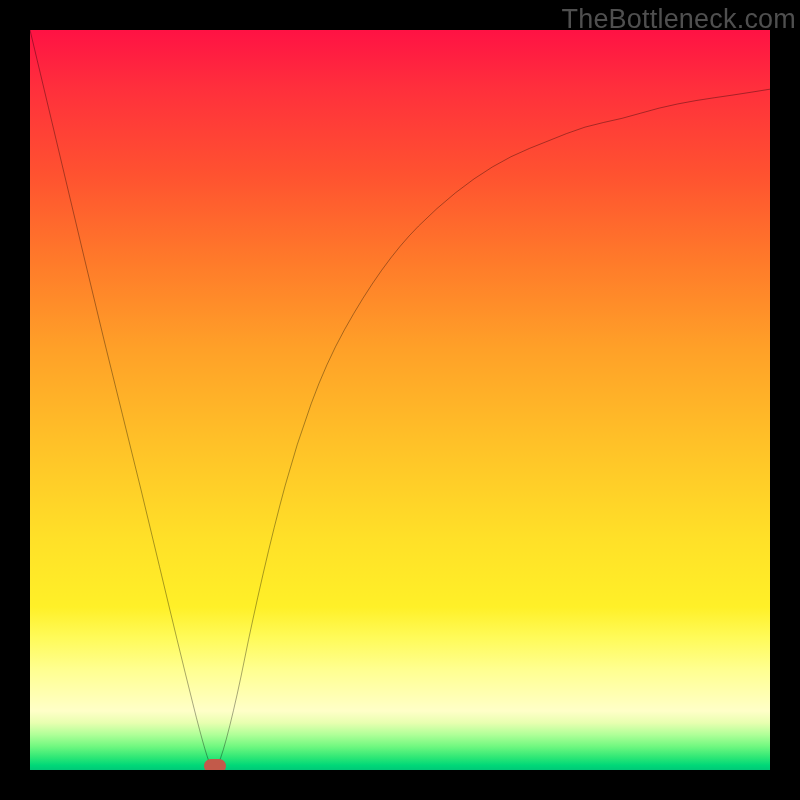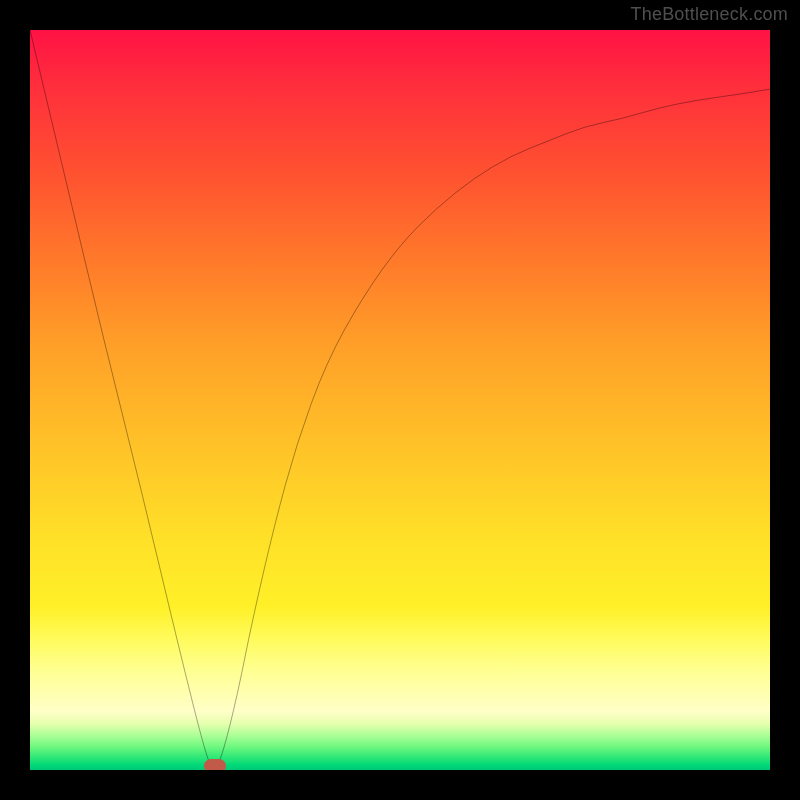--- a/index.html
+++ b/index.html
@@ -13,23 +13,23 @@
   }
   .frame {
     position: relative;
     width: 800px;
     height: 800px;
     background: #000;
   }
   .watermark {
     position: absolute;
     top: 4px;
-    right: 12px;
+    right: 4px;
     color: #4f4f4f;
-    font-size: 18px;
+    font-size: 27px;
     letter-spacing: 0.2px;
     z-index: 10;
   }
   .plot-area {
     position: absolute;
     left: 30px;
     top: 30px;
     width: 740px;
     height: 740px;
     overflow: hidden;

